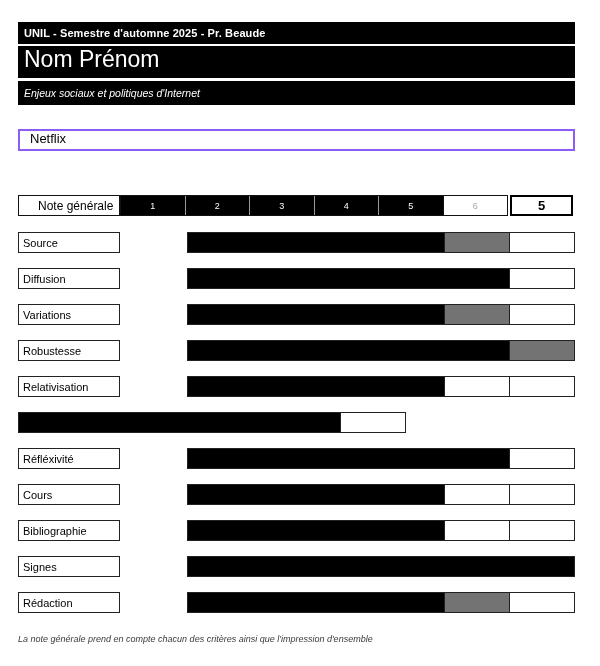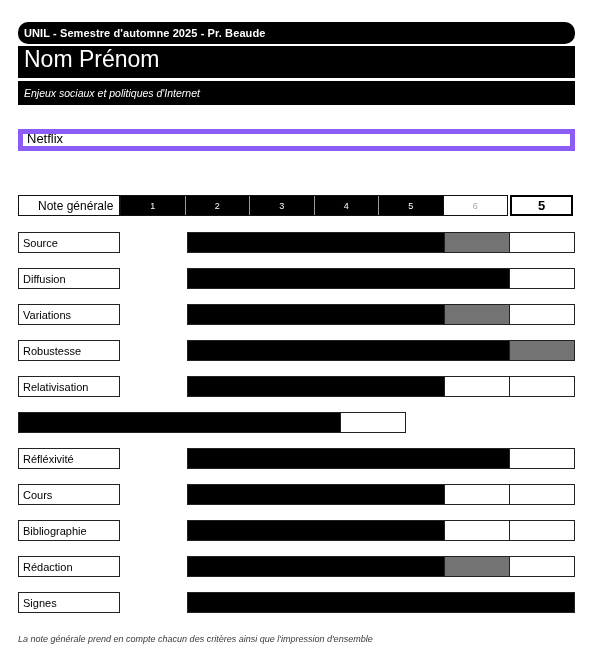--- a/index.html
+++ b/index.html
@@ -6,30 +6,30 @@
   body{
     width:600px;height:666px;background:#ffffff;
     font-family:"Liberation Sans","DejaVu Sans",sans-serif;
     color:#000;overflow:hidden;
   }
   .doc{margin:22px 0 0 18px;width:557px;}
 
   
   .hbar{background:#000;color:#fff;box-sizing:border-box;}
   .hbar-top{height:22px;display:flex;align-items:center;padding-left:6px;
-    font-size:11px;font-weight:700;margin-bottom:2px;letter-spacing:.1px;border-radius:10px;}
+    font-size:11px;font-weight:700;margin-bottom:2px;letter-spacing:.1px;}
   .hbar-name{height:32px;display:flex;padding-left:6px;
     font-size:23px;font-weight:400;margin-bottom:3px;}
   .hbar-course{height:24px;display:flex;align-items:center;padding-left:6px;
     font-size:10.5px;font-style:italic;}
 
   
   .work-box{margin-top:24px;height:22px;box-sizing:border-box;
-    border:5px solid #8b5cf6;display:flex;align-items:flex-end;
-    padding-left:4px;font-size:13px;}
+    border:2px solid #8b5cf6;display:flex;align-items:flex-start;
+    padding-left:10px;font-size:13px;}
 
   
   .overall-row{margin-top:44px;display:flex;height:21px;}
   .overall-label{width:102px;flex:none;box-sizing:border-box;border:1.5px solid #111;
     display:flex;align-items:center;padding-left:19px;font-size:12px;background:#fff;}
   .scale{width:388px;flex:none;display:flex;box-sizing:border-box;border:1px solid #111;background:#000;}
   .scale-cell{flex:1;display:flex;align-items:center;justify-content:center;
     font-size:9px;color:#fff;background:#000;}
   .scale-cell.sep{border-left:1px solid #9a9a9a;}
   .scale-cell.inactive{background:#fff;color:#a6a6a6;}
@@ -183,38 +183,38 @@
         <div class="crit-bar">
           <div class="seg filled"></div>
           <div class="seg filled"></div>
           <div class="seg filled"></div>
           <div class="seg filled"></div>
           <div class="seg empty divided"></div>
           <div class="seg empty divided"></div>
         </div>
       </div>
       <div class="crit-row">
+        <div class="crit-label">Signes</div>
+        <div class="crit-bar">
+          <div class="seg filled"></div>
+          <div class="seg filled"></div>
+          <div class="seg filled"></div>
+          <div class="seg filled"></div>
+          <div class="seg filled"></div>
+          <div class="seg filled"></div>
+        </div>
+      </div>
+      <div class="crit-row">
         <div class="crit-label">Rédaction</div>
         <div class="crit-bar">
           <div class="seg filled"></div>
           <div class="seg filled"></div>
           <div class="seg filled"></div>
           <div class="seg filled"></div>
           <div class="seg partial divided"></div>
           <div class="seg empty divided"></div>
         </div>
       </div>
-      <div class="crit-row">
-        <div class="crit-label">Signes</div>
-        <div class="crit-bar">
-          <div class="seg filled"></div>
-          <div class="seg filled"></div>
-          <div class="seg filled"></div>
-          <div class="seg filled"></div>
-          <div class="seg filled"></div>
-          <div class="seg filled"></div>
-        </div>
-      </div>
     </div>
 
   <div class="footer-note">La note générale prend en compte chacun des critères ainsi que l'impression d'ensemble</div>
 
 </div>
 
 </body></html>

